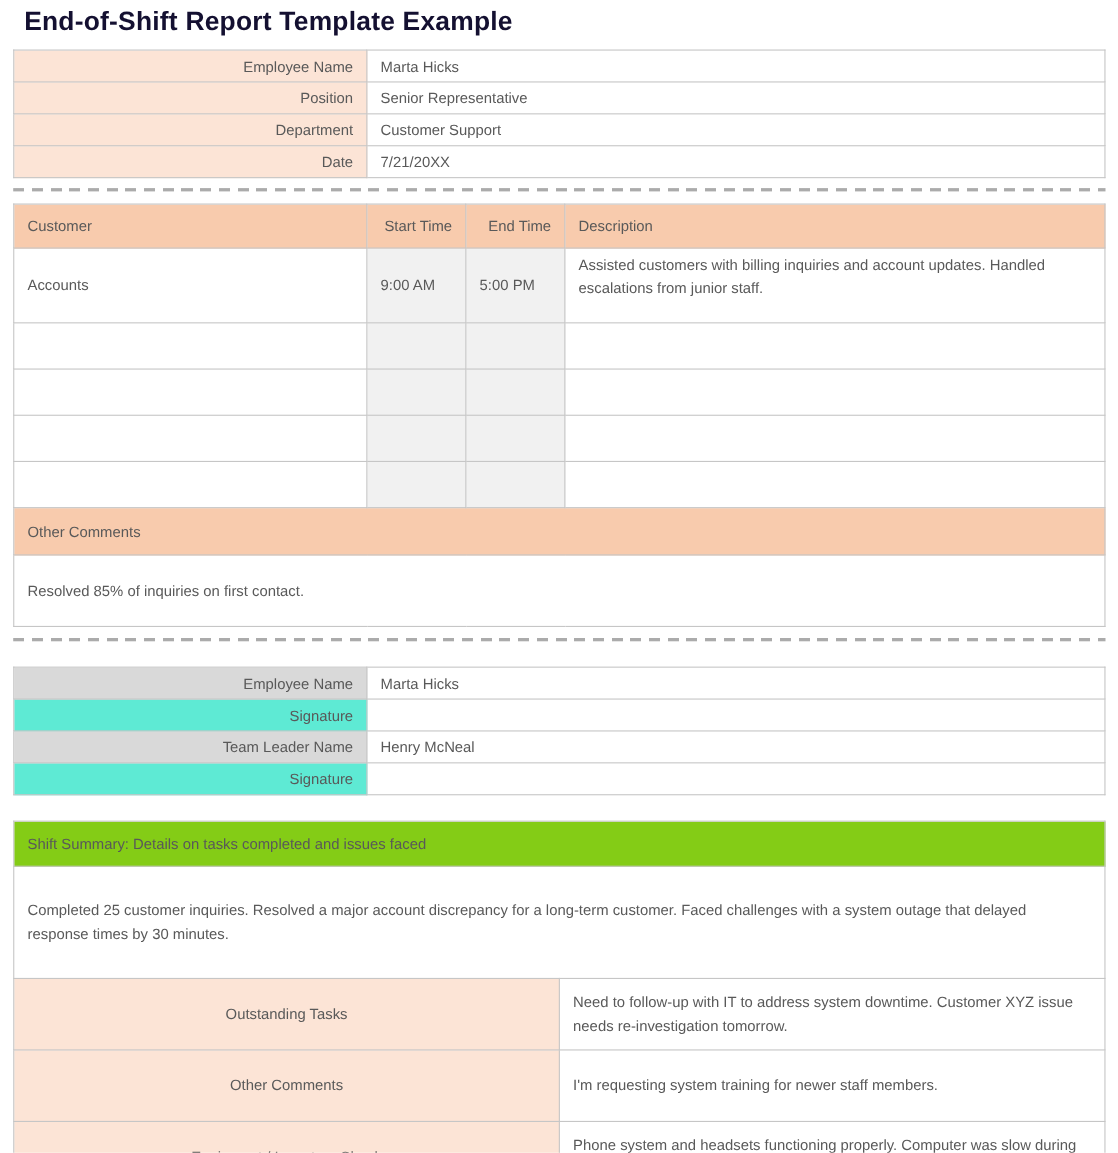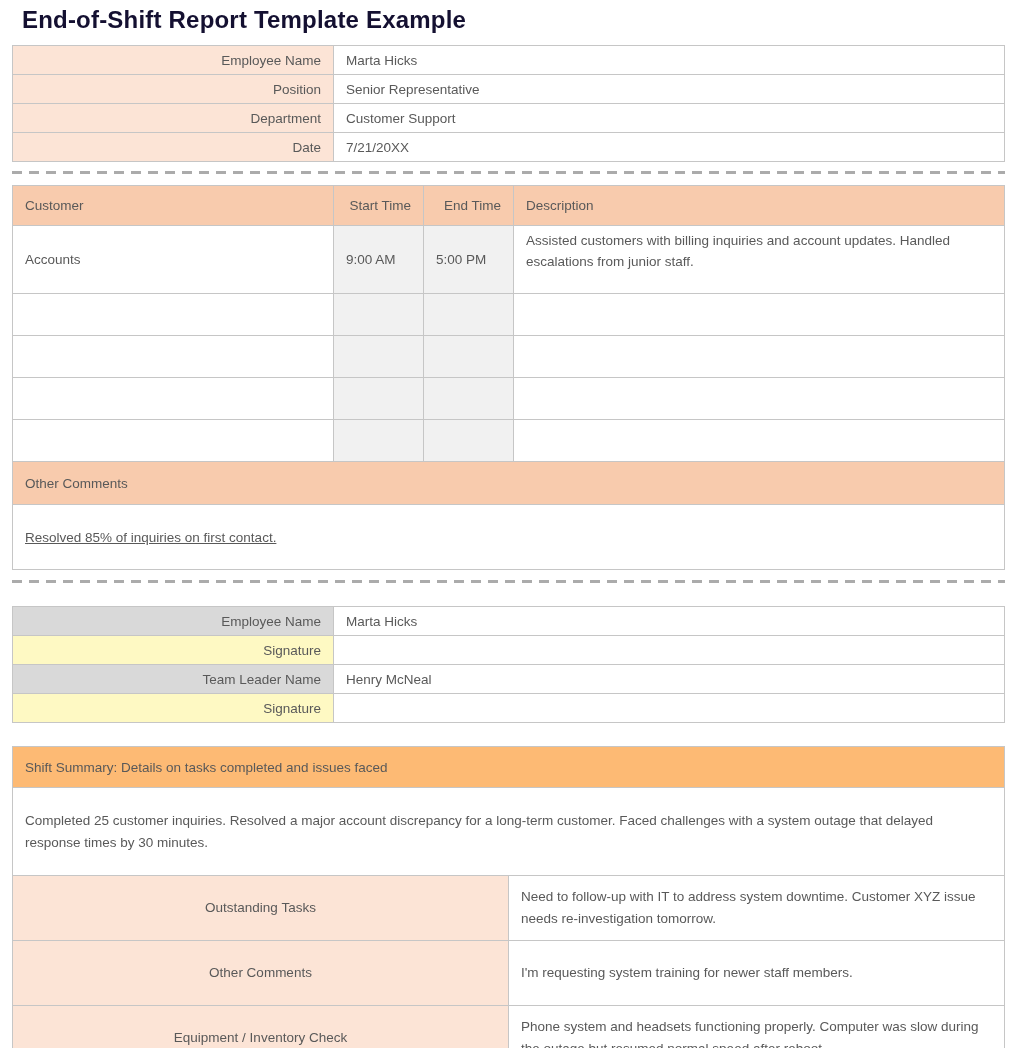--- a/index.html
+++ b/index.html
@@ -31,21 +31,21 @@
     color: #595959;
     padding: 2px 12px;
     vertical-align: middle;
   }
 
   
   .info-tbl td { height: 29px; }
   .info-tbl .lbl, .sig-tbl .lbl { width: 321px; text-align: right; }
   .peach-light { background: #fce4d6; }
   .gray-dark  { background: #d9d9d9; }
-  .gray-light { background: #fef9c3; }
+  .gray-light { background: #5eead4; }
   .sig-tbl td { height: 29px; }
 
   
   .dash-sep {
     height: 3px;
     width: 993px;
     margin: 10px 0;
     background: repeating-linear-gradient(90deg, #ababab 0 10px, transparent 10px 17px);
   }
   .sep1 { margin-top: 9px; margin-bottom: 11px; }
@@ -58,25 +58,25 @@
   .act-tbl .hdr td {
     background: #f8cbad;
     height: 40px;
   }
   .act-tbl .hdr .time-h { text-align: right; }
   .act-tbl .data-row td { height: 41px; }
   .act-tbl .empty-row td { height: 42px; }
   .act-tbl .time-cell { background: #f1f1f1; text-align: left; }
   .act-tbl .desc-cell { line-height: 21px; padding-top: 4px; padding-bottom: 21px; }
   .act-tbl .oc-hdr td { background: #f8cbad; height: 43px; }
-  .act-tbl .oc-body td { height: 65px; text-decoration: underline; }
-
-  
-  .sum-tbl .hdr td { background: #fdba74; height: 41px; }
-  .sum-tbl .para td { height: 88px; line-height: 22px; }
+  .act-tbl .oc-body td { height: 65px; }
+
+  
+  .sum-tbl .hdr td { background: #84cc16; height: 41px; }
+  .sum-tbl .para td { height: 102px; line-height: 22px; }
   .sum-tbl .lbl {
     width: 321px;
     text-align: center;
     background: #fce4d6;
   }
   .sum-tbl .item td { height: 65px; line-height: 22px; }
   .spacer-24 { height: 23px; }
   .gap-13 { height: 13px; }
 </style>
 </head>

